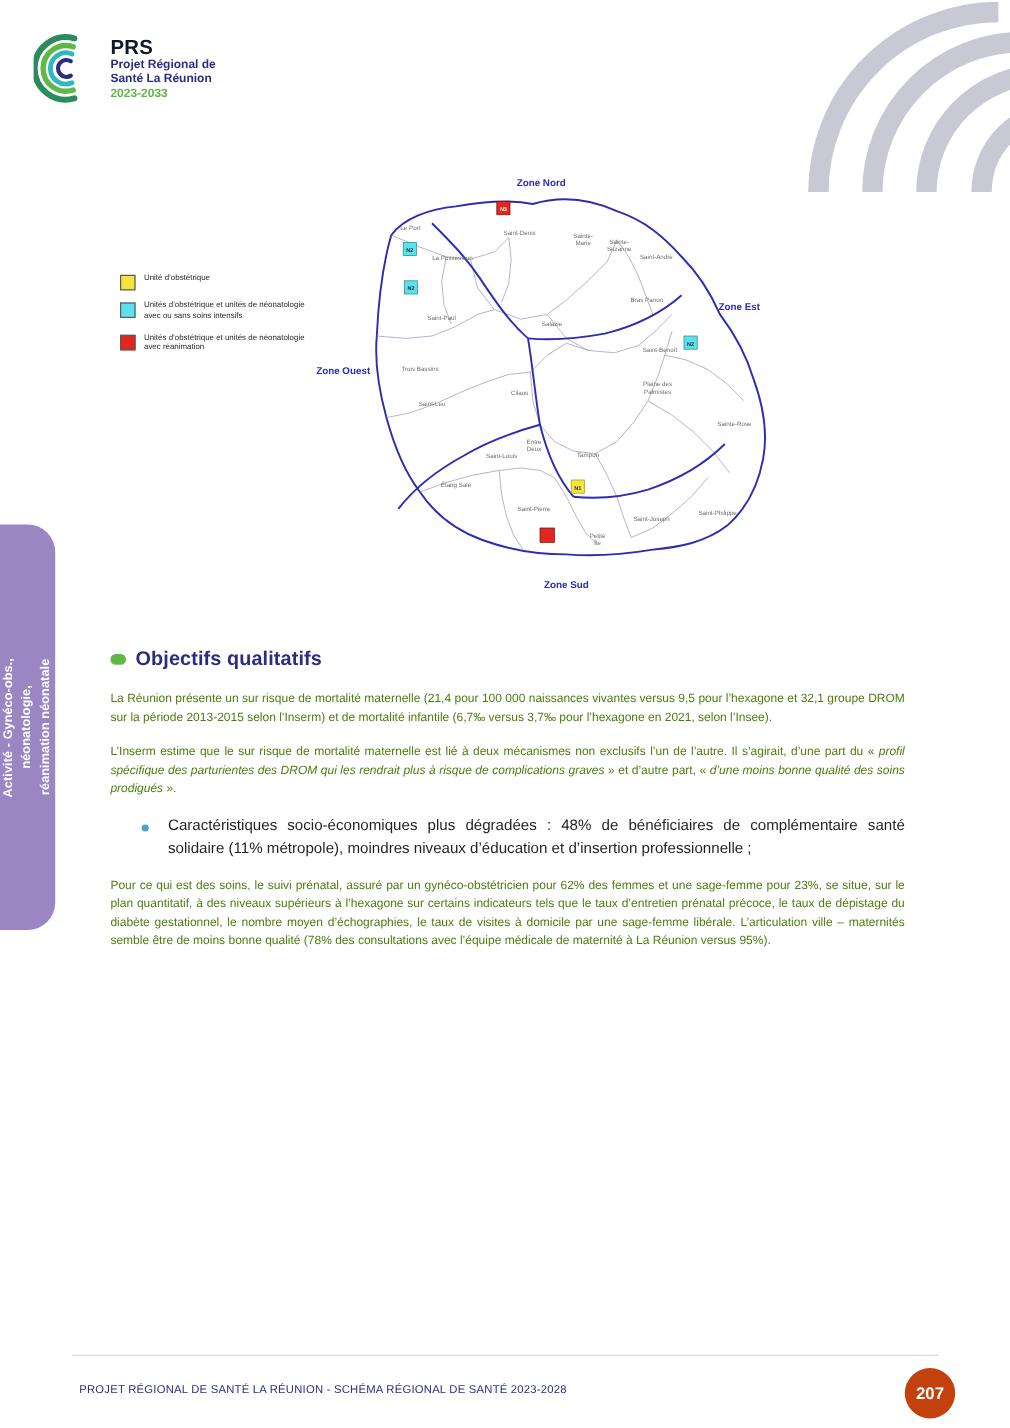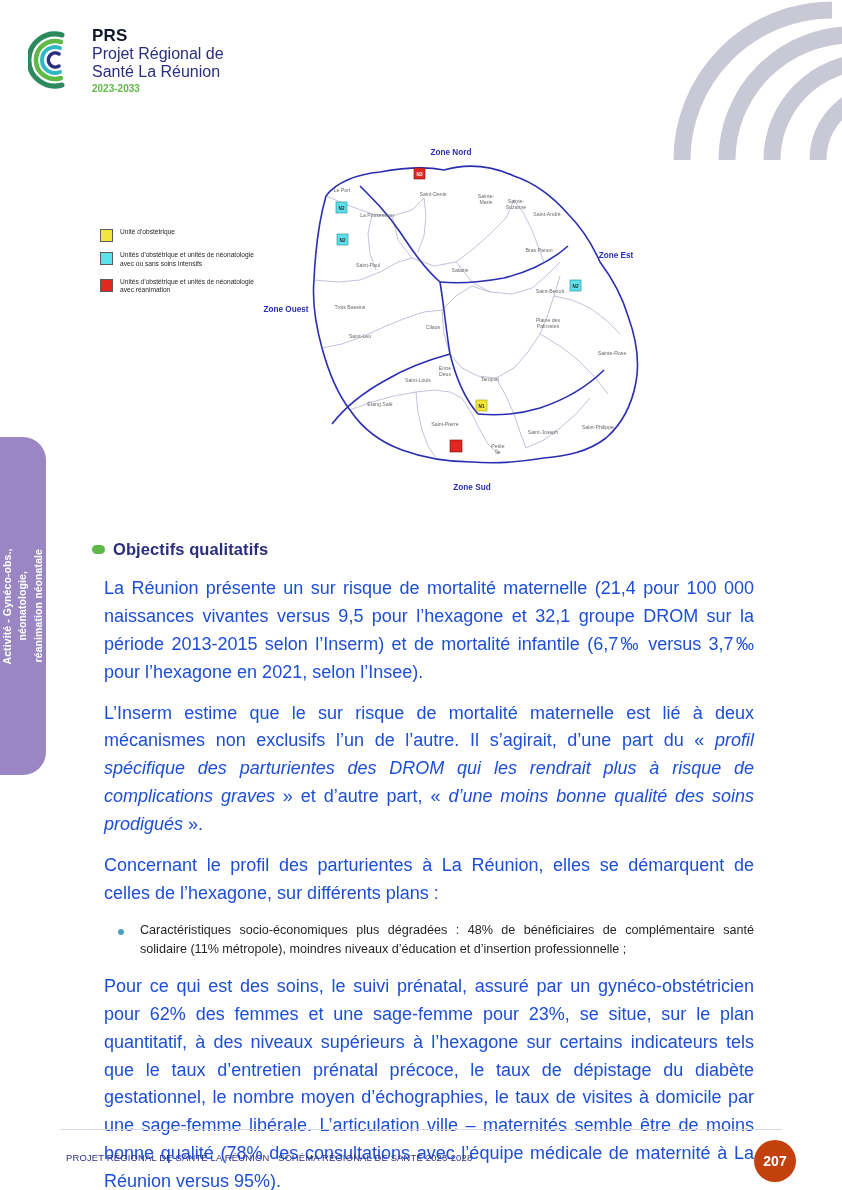--- a/index.html
+++ b/index.html
@@ -35,22 +35,22 @@
   }
   .logo-mark { width: 56px; height: 62px; }
   .logo-text { margin-left: 8px; line-height: 1.12; }
   .logo-prs {
     font-size: 17px;
     font-weight: bold;
     color: #0f172a;
     letter-spacing: .2px;
   }
   .logo-sub {
-    font-size: 16px;
-    font-weight: normal;
+    font-size: 10px;
+    font-weight: bold;
     color: #2b2e7f;
   }
   .logo-years {
     font-size: 10px;
     font-weight: bold;
     color: #5fb947;
     margin-top: 2px;
   }
 
   
@@ -133,25 +133,25 @@
   .title-bullet {
     display: inline-block;
     width: 13px;
     height: 9px;
     border-radius: 5px;
     background: #5fb947;
     margin-right: 8px;
     flex: 0 0 auto;
   }
   p.body {
-    font-size: 18px;
+    font-size: 10px;
     line-height: 1.55;
     text-align: justify;
-    margin: 0 0 13px 12px;
-    color: #1d4ed8;
+    margin: 0 0 13px 0;
+    color: #4d7c0f;
   }
   p.body em { font-style: italic; }
   ul.bullets {
     margin: 0 0 13px 0;
     padding-left: 26px;
     list-style: none;
   }
   ul.bullets li {
     position: relative;
     font-size: 12.6px;
@@ -394,21 +394,20 @@
   <h2 class="section-title">
     <span class="title-bullet"></span>
     <span>Objectifs qualitatifs</span>
   </h2>
 
   <p class="body">La Réunion présente un sur risque de mortalité maternelle (21,4 pour 100 000 naissances vivantes versus 9,5 pour l’hexagone et 32,1 groupe DROM sur la période 2013-2015 selon l’Inserm) et de mortalité infantile (6,7‰ versus 3,7‰ pour l’hexagone en 2021, selon l’Insee).</p>
 
   <p class="body"><span>L’Inserm estime que le sur risque de mortalité maternelle est lié à deux mécanismes non exclusifs l’un de l’autre. Il s’agirait, d’une part du « </span><em>profil spécifique des parturientes des DROM qui les rendrait plus à risque de complications graves</em><span> » et d’autre part, « </span><em>d’une moins bonne qualité des soins prodigués</em><span> ».</span></p>
 
 
-  <p class="body">Concernant le profil des parturientes à La Réunion, elles se démarquent de celles de l’hexagone, sur différents plans :</p>
 
   <ul class="bullets">
     <li>Caractéristiques socio-économiques plus dégradées : 48% de bénéficiaires de complémentaire santé solidaire (11% métropole), moindres niveaux d’éducation et d’insertion professionnelle ;</li>
   </ul>
 
   <p class="body">Pour ce qui est des soins, le suivi prénatal, assuré par un gynéco-obstétricien pour 62% des femmes et une sage-femme pour 23%, se situe, sur le plan quantitatif, à des niveaux supérieurs à l’hexagone sur certains indicateurs tels que le taux d’entretien prénatal précoce, le taux de dépistage du diabète gestationnel, le nombre moyen d’échographies, le taux de visites à domicile par une sage-femme libérale. L’articulation ville – maternités semble être de moins bonne qualité (78% des consultations avec l’équipe médicale de maternité à La Réunion versus 95%).</p>
 </div>
 
 <div class="footer-rule"></div>
 <div class="footer-text">PROJET RÉGIONAL DE SANTÉ LA RÉUNION - SCHÉMA RÉGIONAL DE SANTÉ 2023-2028</div>

